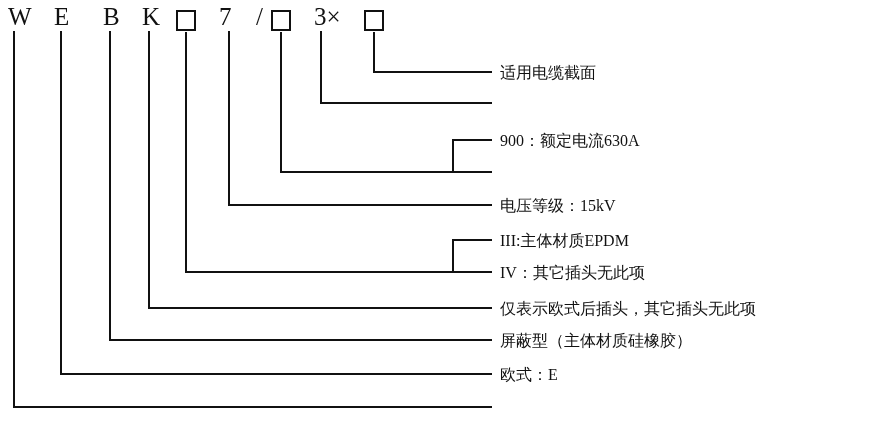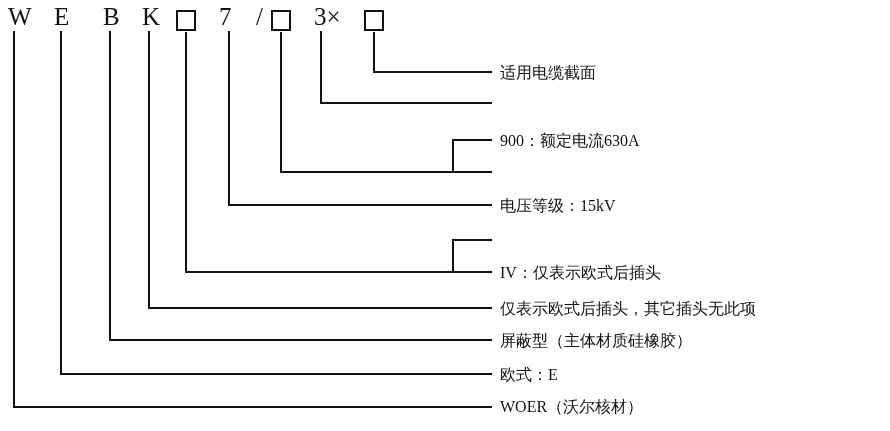--- a/index.html
+++ b/index.html
@@ -66,19 +66,19 @@
       <polyline points="149,31 149,308 492,308"></polyline>
       <polyline points="110,31 110,340 492,340"></polyline>
       <polyline points="61,31 61,374 492,374"></polyline>
       <polyline points="14,31 14,407 492,407"></polyline>
     </g>
   </svg>
 
   <span class="label" style="top:62px">适用电缆截面</span>
   <span class="label" style="top:130px">900：额定电流630A</span>
   <span class="label" style="top:195px">电压等级：15kV</span>
-  <span class="label" style="top:262px">IV：仅表示欧式后插头</span>
+  <span class="label" style="top:230px">III:主体材质EPDM</span>
+  <span class="label" style="top:262px">IV：其它插头无此项</span>
   <span class="label" style="top:298px">仅表示欧式后插头，其它插头无此项</span>
   <span class="label" style="top:330px">屏蔽型（主体材质硅橡胶）</span>
   <span class="label" style="top:364px">欧式：E</span>
-  <span class="label" style="top:396px">WOER（沃尔核材）</span>
 
 </div>
 
 </body></html>

